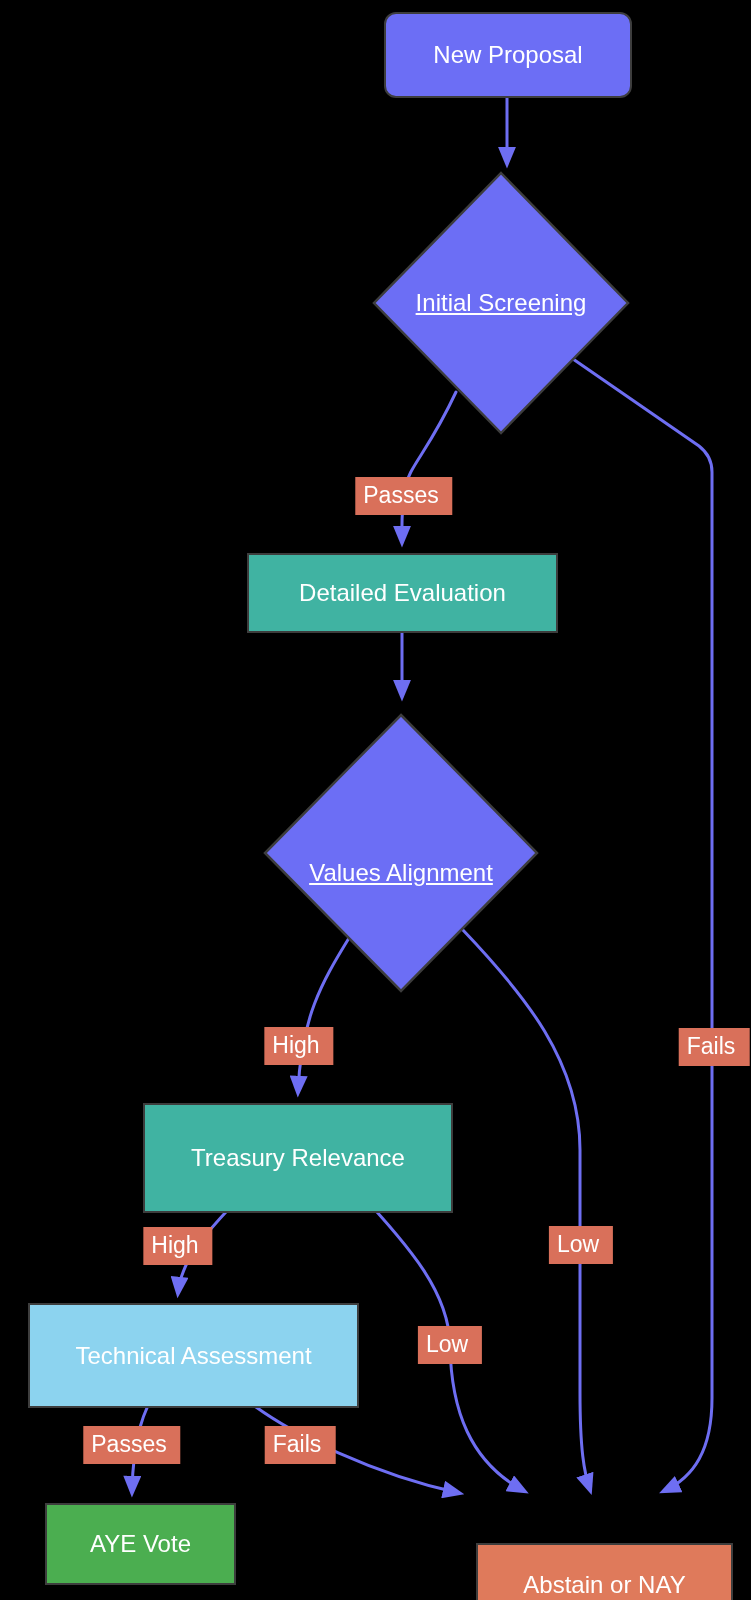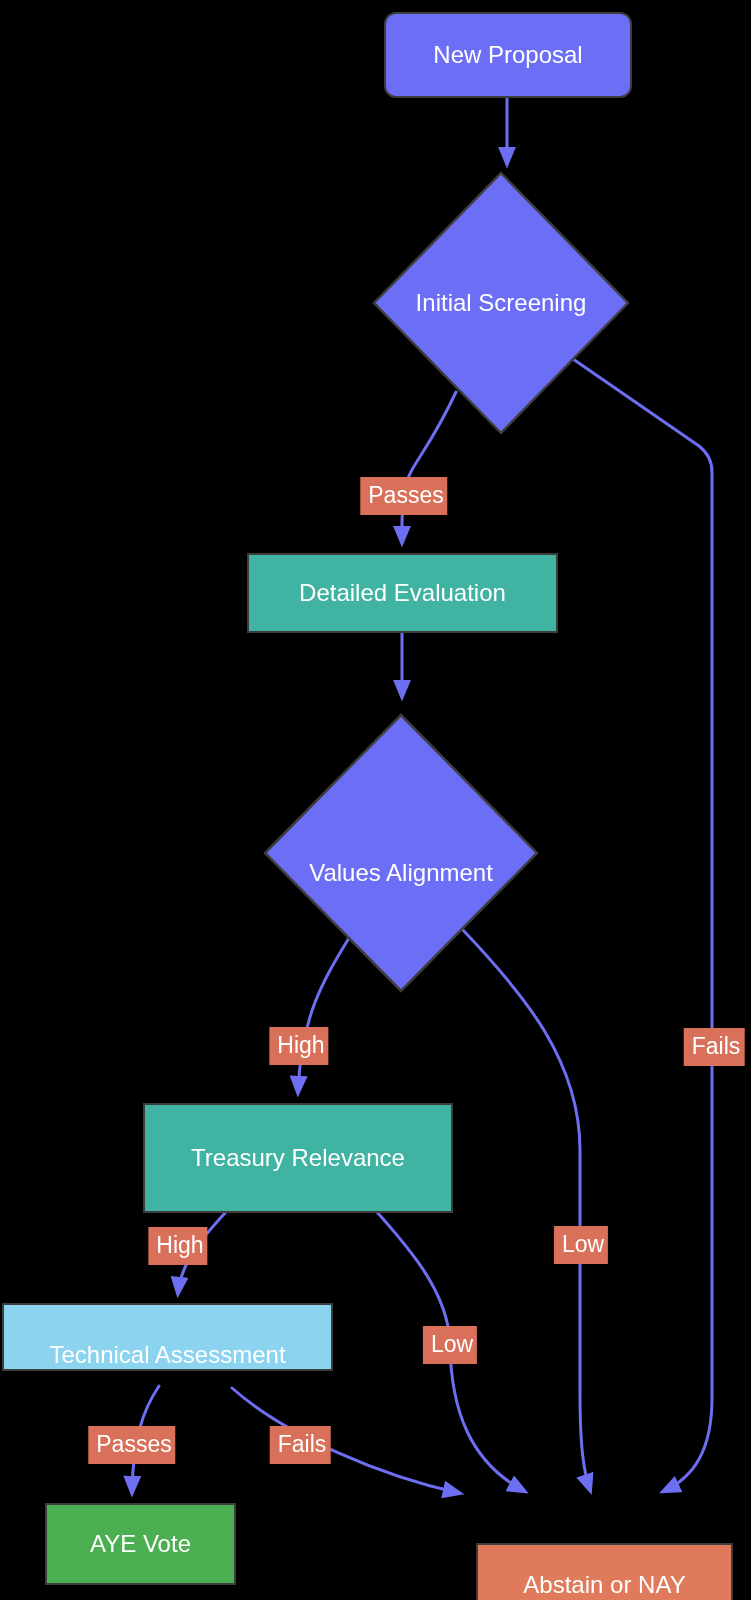--- a/index.html
+++ b/index.html
@@ -47,29 +47,30 @@
   .node.teal      { background: var(--node-teal); text-align: right; }
   .node.lightblue { background: var(--node-lightblue); }
   .node.green     { background: var(--node-green); margin-left: 8px; }
   .node.salmon    { background: var(--node-salmon); margin-top: 41px; }
   .diamond-label {
     position: absolute;
     transform: translate(-50%, -50%);
     color: var(--text);
     font-size: 24px;
     white-space: nowrap;
+    text-decoration: underline;
   }
   .edge-label {
     position: absolute;
     transform: translate(-50%, -50%);
     background: var(--label-bg);
     color: var(--text);
     font-size: 23px;
     line-height: 1;
-    padding: 7px 4px 8px 8px;
+    padding: 7px 14px 8px 8px;
     white-space: nowrap;
   }
 </style>
 </head>
 <body>
 
 <div id="canvas">
 
   <svg class="edges" viewBox="0 0 751 1600">
     <defs>
@@ -98,21 +99,21 @@
   </div>
 
   <div class="node teal" style="left:247px; top:553px; width:311px; height:80px;">
     <span>Detailed Evaluation</span>
   </div>
 
   <div class="node teal" style="left:143px; top:1103px; width:310px; height:110px;">
     <span>Treasury Relevance</span>
   </div>
 
-  <div class="node lightblue" style="left:2px; top:1303px; width:331px; height:68px;align-items:flex-end;">
+  <div class="node lightblue" style="left:28px; top:1303px; width:331px; height:105px;">
     <span>Technical Assessment</span>
   </div>
 
   <div class="node green" style="left:37px; top:1503px; width:191px; height:82px;">
     <span>AYE Vote</span>
   </div>
 
   <div class="node salmon" style="left:476px; top:1502px; width:257px; height:83px;">
     <span>Abstain or NAY</span>
   </div>

